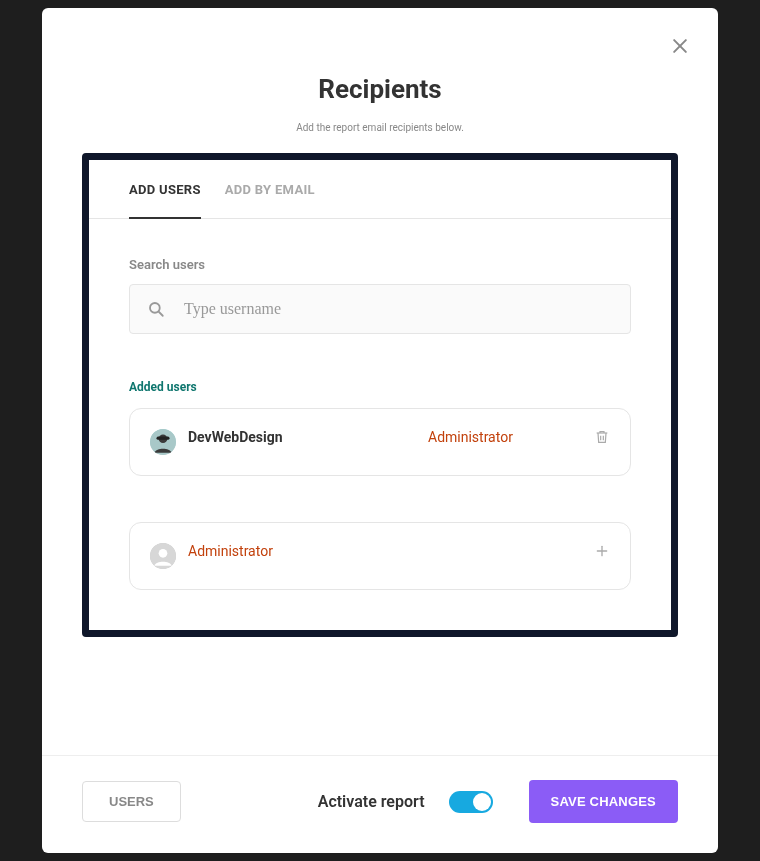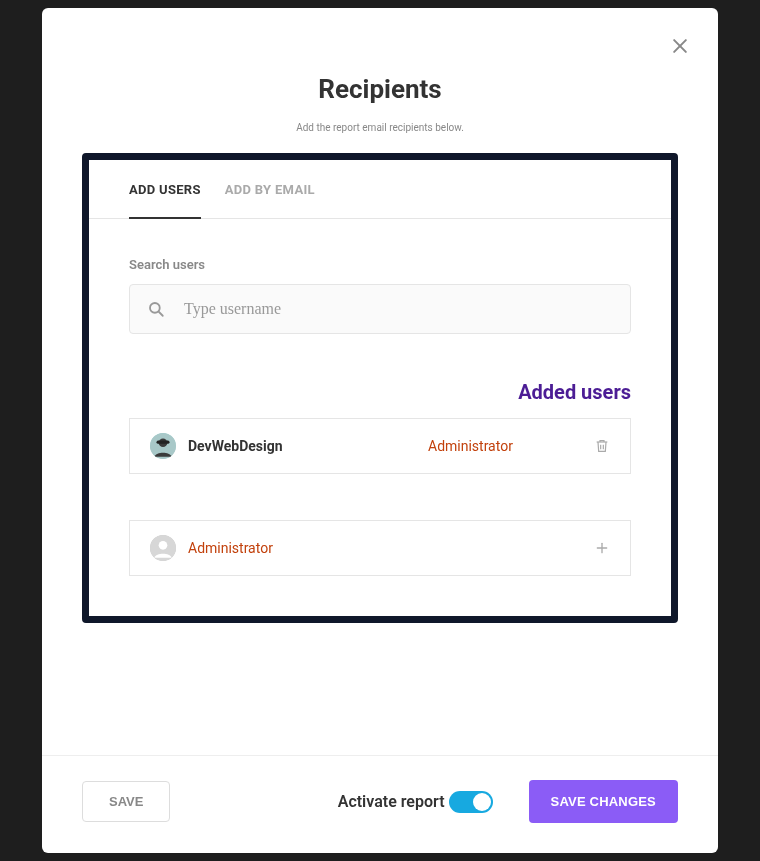--- a/index.html
+++ b/index.html
@@ -106,32 +106,30 @@
     padding: 0 16px 0 54px;
     font-size: 16px;
     color: #333;
     font-family: Liberation Serif, serif;
   }
   .search-input::placeholder { color: #999; }
   .section {
     margin-top: 46px;
   }
   .section-title {
-    font-size: 20px;
-    font-weight: 700;
-    color: #4c1d95;
+    font-size: 12px;
+    font-weight: 700;
+    color: #0f766e;
     margin-bottom: 14px;
-    text-align: right;
   }
   .user-row {
     display: flex;
-    align-items: center;
     border: 1px solid #e5e5e5;
-    border-radius: 0;
-    padding: 14px 20px;
+    border-radius: 12px;
+    padding: 20px 20px;
   }
   .avatar {
     width: 26px;
     height: 26px;
     border-radius: 50%;
     background: #ccc;
     margin-right: 12px;
     flex-shrink: 0;
     overflow: hidden;
     display:flex;
@@ -171,21 +169,21 @@
     font-weight: 700;
     padding: 12px 26px;
     border-radius: 4px;
     cursor: pointer;
   }
   .spacer { flex: 1; }
   .toggle-label {
     font-size: 16px;
     font-weight: 600;
     color: #333;
-    margin-right: 4px;
+    margin-right: 24px;
   }
   .toggle {
     width: 44px;
     height: 22px;
     background: #17a9e0;
     border-radius: 11px;
     position: relative;
     cursor: pointer;
     margin-right: 36px;
   }
@@ -288,21 +286,21 @@
                   </svg>
               </div>
             </div>
           </div>
 
         </div>
       </div>
     </div>
 
     <div class="footer">
-      <button class="btn-back">SAVE</button>
+      <button class="btn-back">USERS</button>
       <div class="spacer"></div>
       <div class="toggle-label">Activate report</div>
       <div class="toggle">
           <div class="knob"></div>
         </div>
       <button class="btn-save">SAVE CHANGES</button>
     </div>
 
   </div>
 </div>

